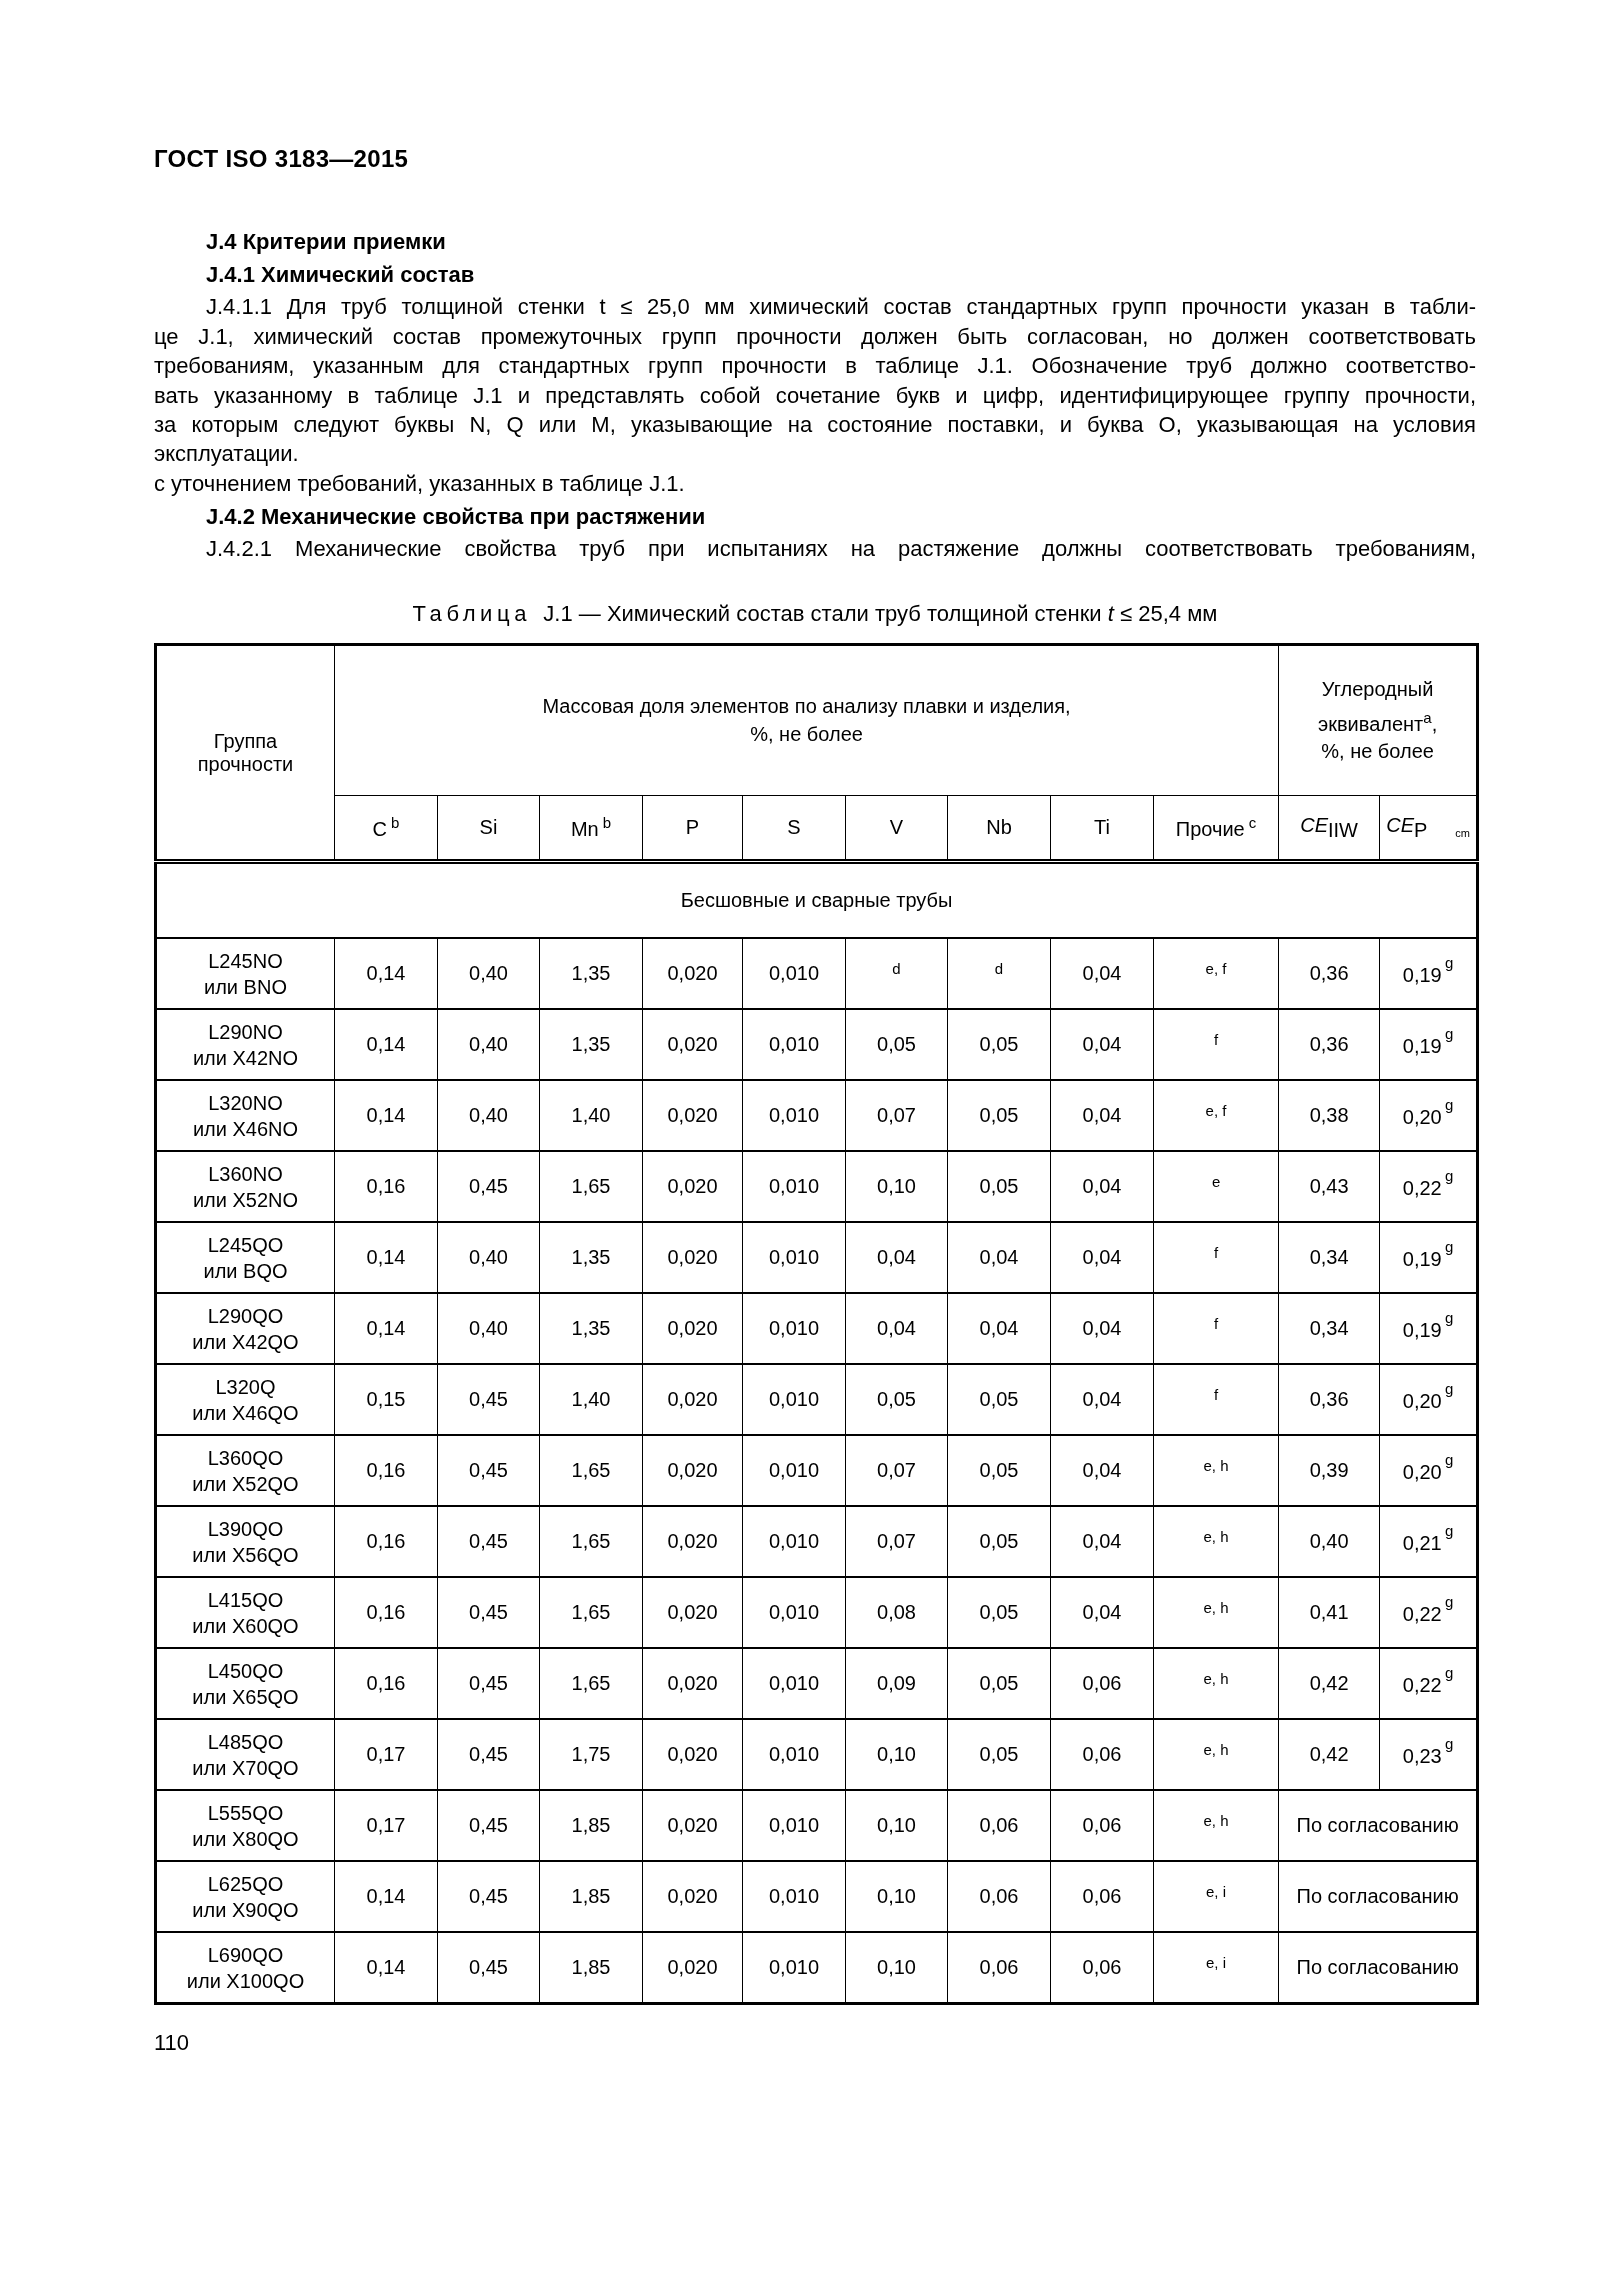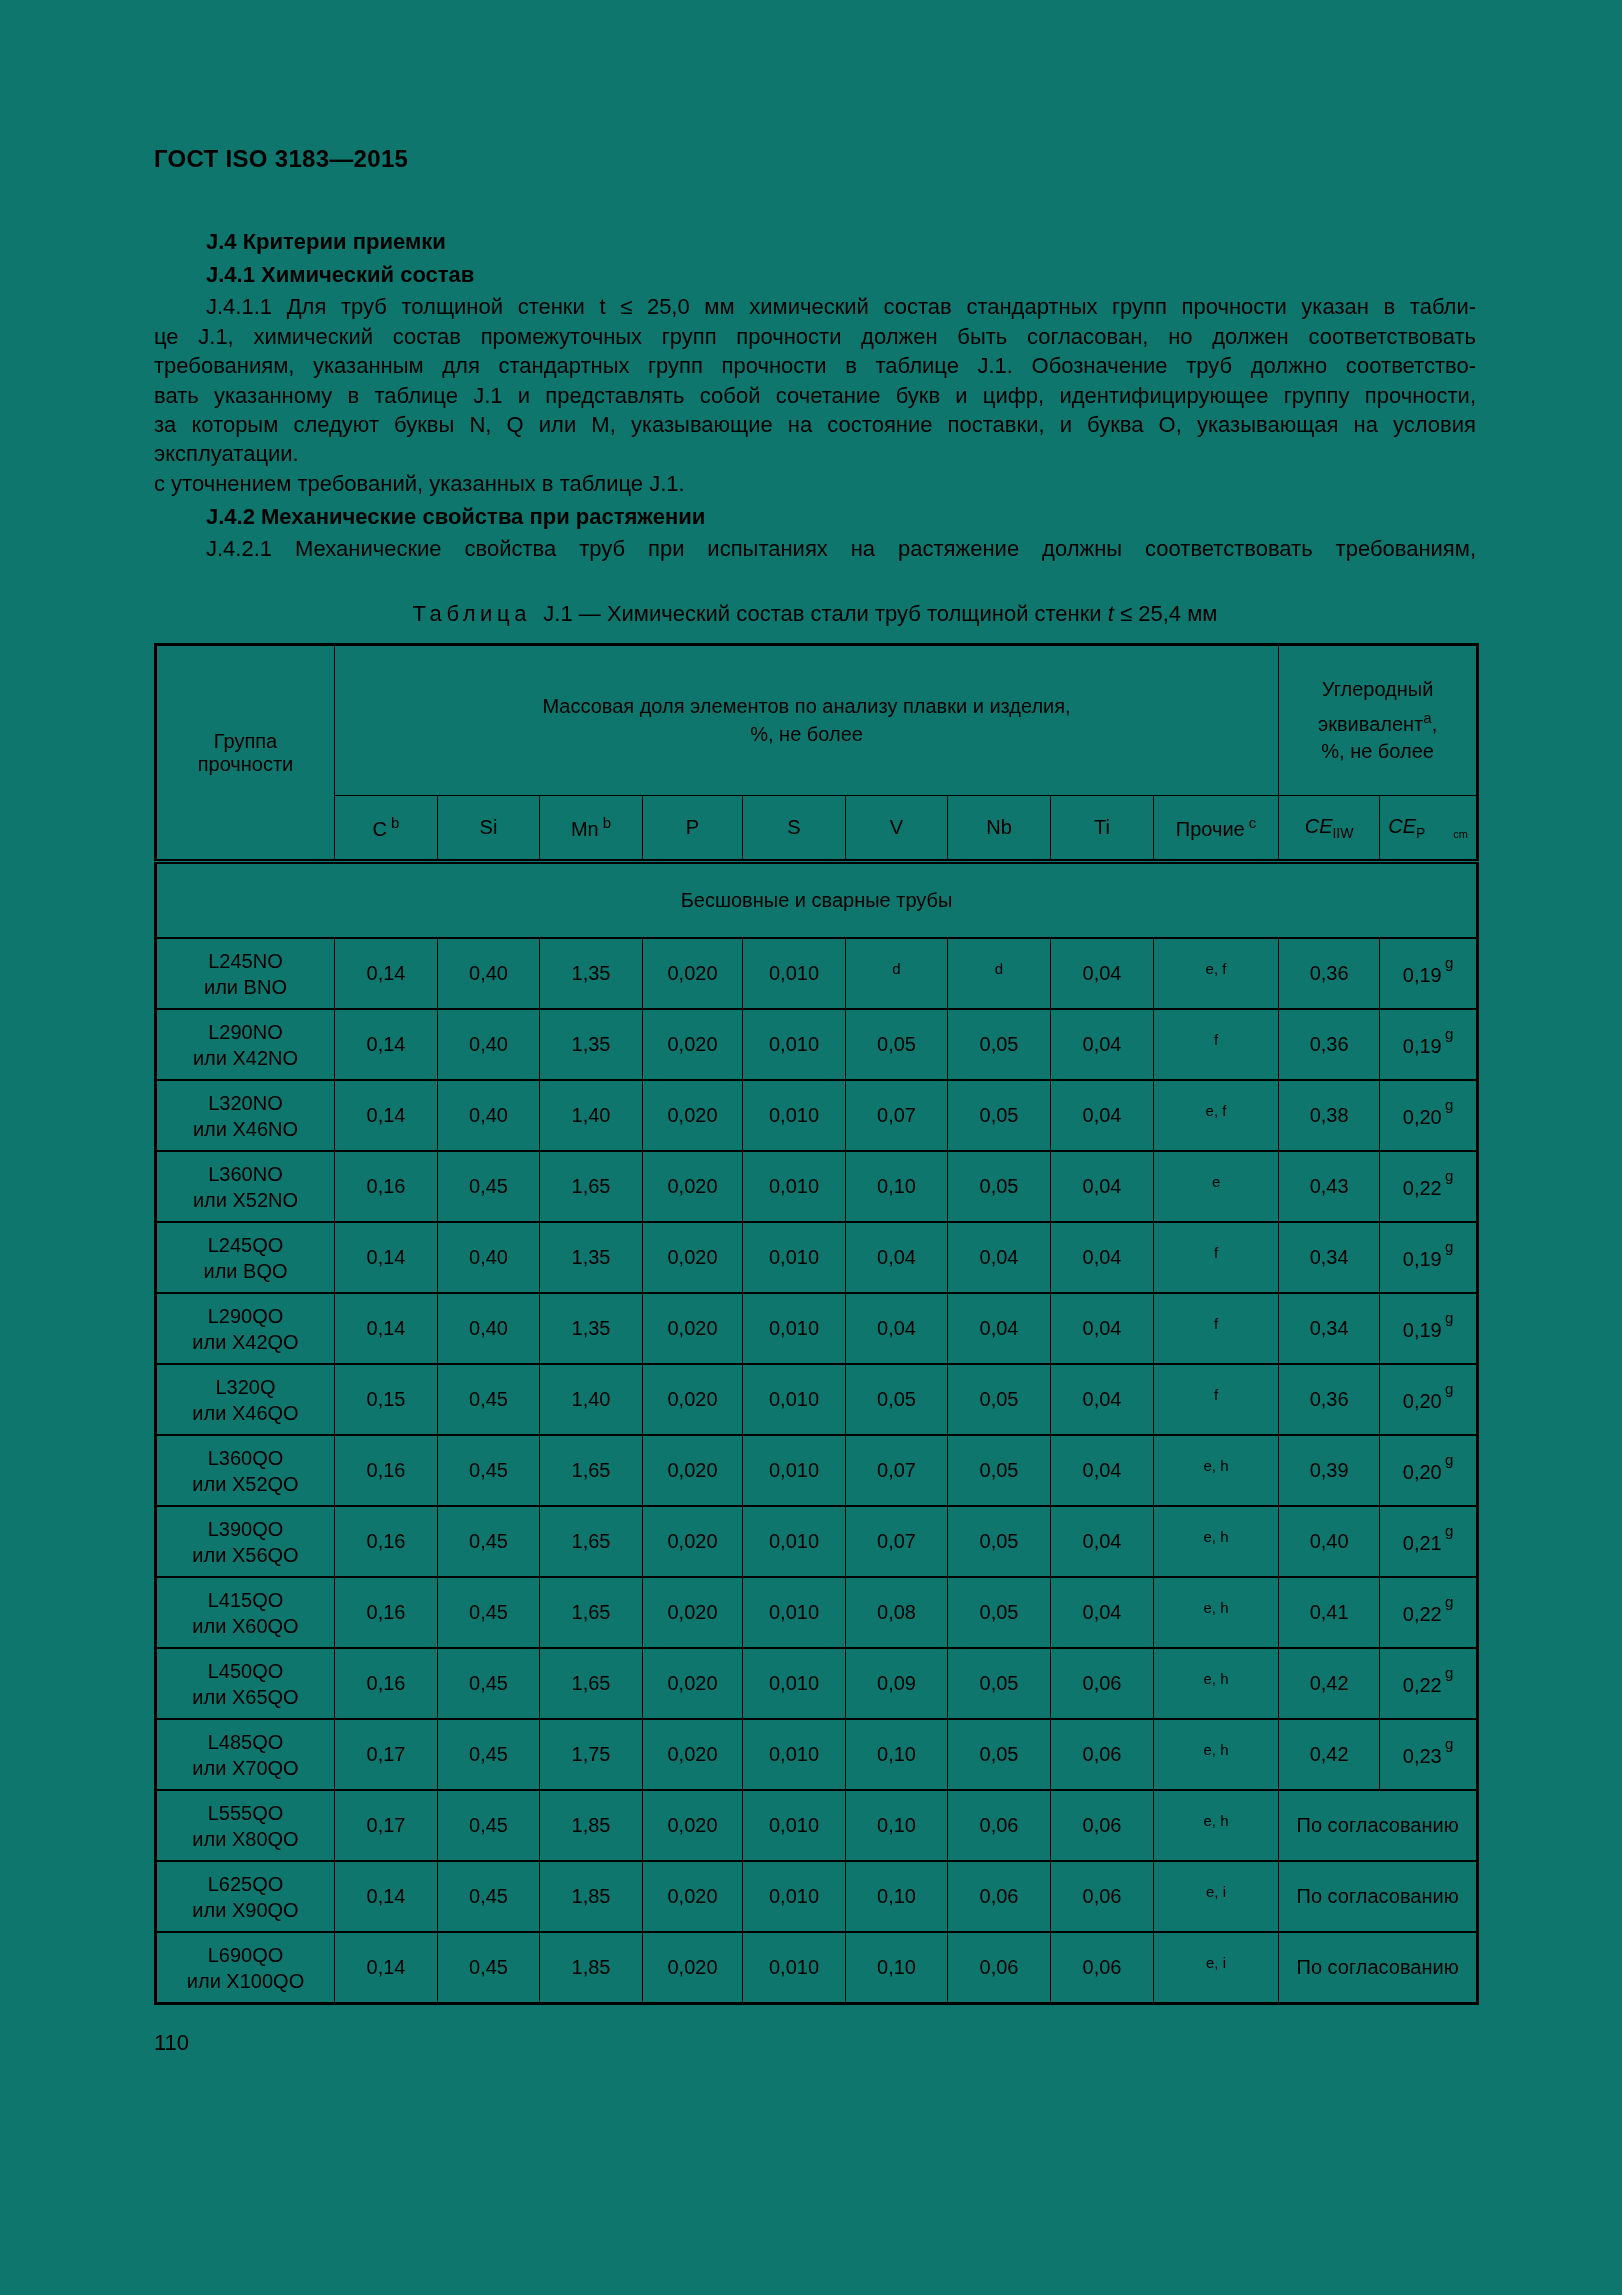--- a/index.html
+++ b/index.html
@@ -1,17 +1,17 @@
 <!DOCTYPE html>
 <html lang="ru" style="font-size:10.5px"><head>
 <meta charset="utf-8">
 <style>
   html,body{margin:0;padding:0;background:#888;}
   .page{
-    width:1623px;height:2295px;background:#0f766e;position:relative;
+    width:1623px;height:2295px;background:#ffffff;position:relative;
     font-family:"Liberation Sans","DejaVu Sans",sans-serif;color:#000;
     margin:0 auto;box-sizing:border-box;overflow:hidden;
   }
   .content{position:absolute;left:154px;top:0;width:1322px;}
   .doc-header{padding-top:145px;font-size:24px;font-weight:bold;letter-spacing:0.3px;}
   .bodytext{margin-top:54px;font-size:22px;line-height:29.4px;}
   .h-bold{font-weight:bold;text-indent:52px;margin:3.9px 0 2.6px 0;}
   .jline{text-align:justify;text-align-last:justify;}
   .lline{text-align:left;}
   .indent{text-indent:52px;}
@@ -28,21 +28,21 @@
   }
   tr.hrow1 th{height:149px;}
   tr.hrow2 th{height:63px;border-bottom:5.9px double #000;}
   th.group{border-bottom:5.9px double #000;margin-top:44px;}
   tr.sectionrow td{height:73px;border-top:5.9px double #000;border-bottom:2.6px solid #000;}
   tbody.data td{height:69px;border-top:2.6px solid #000;}
   td.grade{text-align:left;padding-left:10.5px;line-height:26px;}
   sup.sm, .note{font-size:15px;}
   .note{position:relative;top:-5.9px;}
   sup.supg{margin-left:3.3px;}
-  sub.sm{font-size:14px;margin-top:24px;}
+  sub.sm{font-size:20px;margin-top:24px;}
   sub.smm{font-size:11px;vertical-align:sub;position:relative;top:0;padding-left:28px;}
   .hdr2line{line-height:27.5px;}
   .pageno{margin-top:25px;font-size:22px;}
   i.ce{font-style:italic;}
 </style>
 </head>
 <body>
 
 <div class="page">
   <div class="content">

